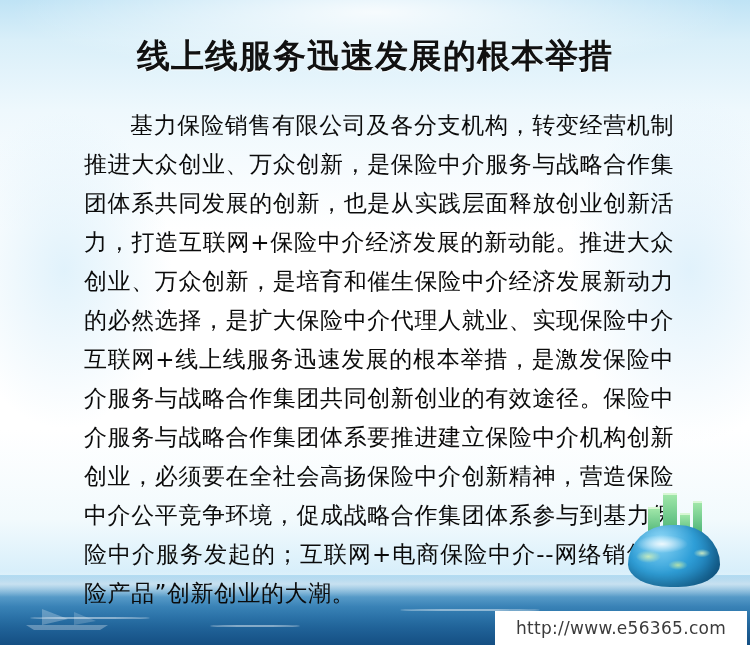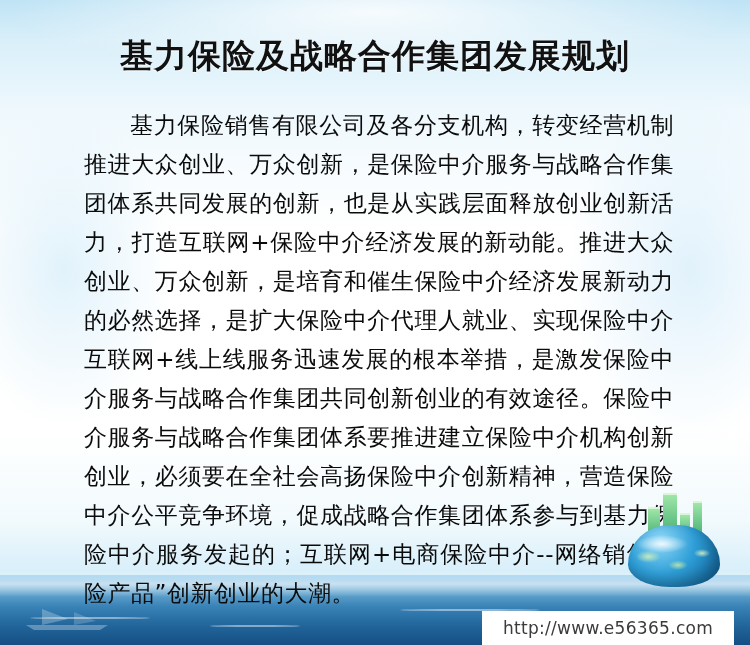--- a/index.html
+++ b/index.html
@@ -149,21 +149,21 @@
     background: linear-gradient(to bottom, #9fe6a8, #39a86b);
     border-top: 2px solid #d8f7d4;
   }
   .b1 { left: 28px; width: 12px; height: 32px; }
   .b2 { left: 43px; width: 14px; height: 46px; }
   .b3 { left: 60px; width: 10px; height: 26px; }
   .b4 { left: 73px; width: 9px;  height: 38px; }
 
   .watermark {
     position: absolute;
-    right: 16px;
+    right: 3px;
     bottom: 0;
     width: 252px;
     height: 34px;
     background: #ffffff;
     color: #3b3b3b;
     font-family: "DejaVu Sans", "Liberation Sans", sans-serif;
     font-size: 17px;
     display: flex;
     align-items: center;
     justify-content: center;
@@ -193,21 +193,21 @@
   <div class="water-ripple" style="left:30px; width:120px;"></div>
   <div class="water-ripple" style="left:210px; width:90px; bottom:18px;"></div>
   <div class="water-ripple" style="left:400px; width:140px; bottom:34px;"></div>
 
   <svg class="boat" viewBox="0 0 90 26">
     <path d="M4 20 L86 20 L78 25 L12 25 Z" fill="rgba(255,255,255,0.35)"></path>
     <path d="M20 20 L20 4 L46 14 Z" fill="rgba(255,255,255,0.30)"></path>
     <path d="M52 20 L52 7 L74 16 Z" fill="rgba(255,255,255,0.22)"></path>
   </svg>
 
-  <div class="title">基力保险及战略合作集团发展规划</div>
+  <div class="title">线上线服务迅速发展的根本举措</div>
 
   <div class="body-text">基力保险销售有限公司及各分支机构，转变经营机制推进大众创业、万众创新，是保险中介服务与战略合作集团体系共同发展的创新，也是从实践层面释放创业创新活力，打造互联网+保险中介经济发展的新动能。推进大众创业、万众创新，是培育和催生保险中介经济发展新动力的必然选择，是扩大保险中介代理人就业、实现保险中介互联网+线上线服务迅速发展的根本举措，是激发保险中介服务与战略合作集团共同创新创业的有效途径。保险中介服务与战略合作集团体系要推进建立保险中介机构创新创业，必须要在全社会高扬保险中介创新精神，营造保险中介公平竞争环境，促成战略合作集团体系参与到基力保险中介服务发起的；互联网+电商保险中介--网络销售保险产品”创新创业的大潮。</div>
 
   <div class="logo">
     <div class="bldg b1"></div>
     <div class="bldg b2"></div>
     <div class="bldg b3"></div>
     <div class="bldg b4"></div>
     <div class="logo-globe"></div>
     <div class="logo-shine"></div>

